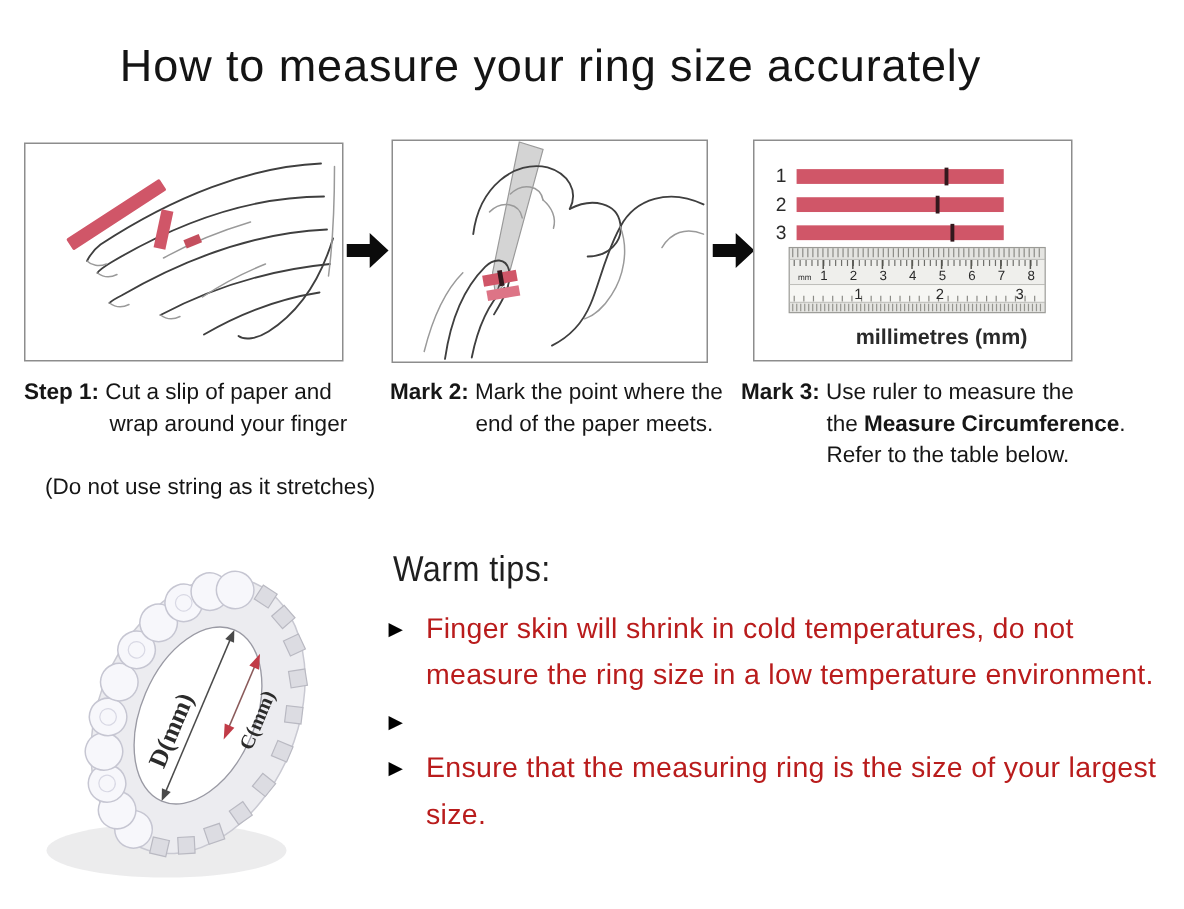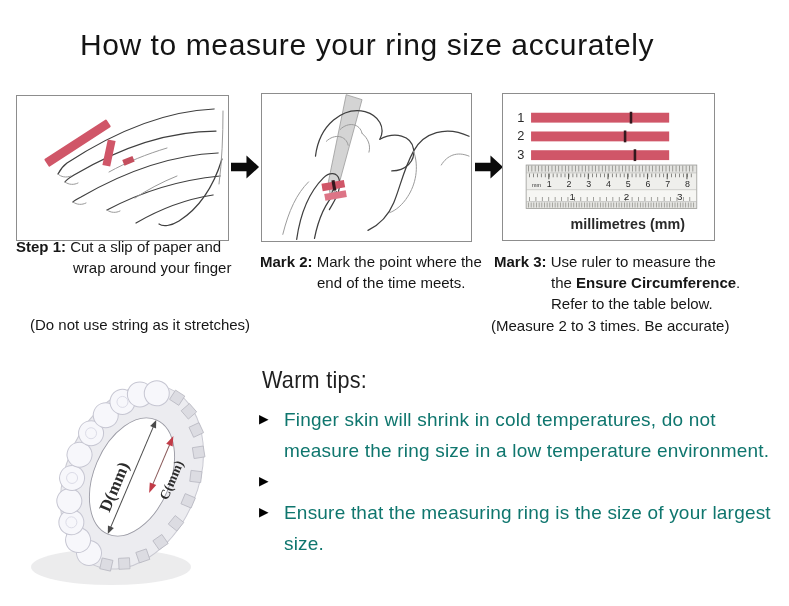--- a/index.html
+++ b/index.html
@@ -19,42 +19,42 @@
   #panel2{left:261px;top:93px;width:211px;height:149px;}
   #panel3{left:502px;top:93px;width:213px;height:148px;}
   .flow-arrow{position:absolute;width:29px;height:26px;}
   #arrow1{left:231px;top:154px;}
   #arrow2{left:475px;top:154px;}
   .cap{
     position:absolute;font-size:15px;line-height:21px;color:#161616;
     white-space:pre-line;padding-left:57px;text-indent:-57px;
   }
   .cap b{font-weight:700;}
-  #cap1{left:16px;top:236px;width:236px;}
+  #cap1{left:16px;top:251px;width:236px;}
   #cap2{left:260px;top:251px;width:236px;}
   #cap3{left:494px;top:251px;width:300px;}
   .note{position:absolute;font-size:15px;color:#161616;white-space:nowrap;}
   #note1{left:30px;top:316px;}
   #note3{left:491px;top:317px;}
   #ring-art{position:absolute;left:8px;top:360px;width:250px;height:240px;}
   .tips-heading{
     position:absolute;left:262px;top:366px;margin:0;
     font-size:24px;font-weight:400;color:#1f1f1f;letter-spacing:.3px;
     transform:scaleX(.9);transform-origin:left center;
   }
   .tips{
     position:absolute;left:259px;top:404px;width:526px;
     list-style:none;margin:0;padding:0;
   }
   .tips li{display:flex;align-items:flex-start;}
   .tri{
     flex:0 0 25px;font-size:12.5px;line-height:31px;color:#000;
   }
   .tip-text{
-    white-space:pre-line;font-size:19px;line-height:31px;color:#0f766e;letter-spacing:.2px;
+    white-space:pre-line;font-size:19px;line-height:31px;color:#b91c1c;letter-spacing:.2px;
   }
   .sk{fill:none;stroke:#3f3f3f;stroke-width:1.25;stroke-linecap:round;}
   .sk-light{fill:none;stroke:#9a9a9a;stroke-width:1;stroke-linecap:round;}
   .svg-num{font-family:"Liberation Sans","DejaVu Sans",sans-serif;fill:#2a2a2a;}
   .ring-label{font-family:"Liberation Serif","DejaVu Serif",serif;font-weight:700;fill:#2b2b2b;}
 </style>
 </head>
 <body>
 
 <div class="stage">
@@ -163,27 +163,26 @@
         <line x1="23" y1="97" x2="196" y2="97" stroke="#b5b5b0" stroke-width="0.6"></line>
         <line x1="23" y1="109" x2="196" y2="109" stroke="#b5b5b0" stroke-width="0.6"></line>
       </g>
       <text x="126" y="137" text-anchor="middle" font-size="14.5" font-weight="700" fill="#141414" class="svg-num">millimetres (mm)</text>
     </svg>
   </div>
 
   <div class="cap" id="cap1"><b>Step 1:</b> <span>Cut a slip of paper and
 wrap around your finger</span></div>
   <div class="cap" id="cap2"><b>Mark 2:</b> <span>Mark the point where the
-end of the time meets.</span></div>
+end of the paper meets.</span></div>
   <div class="cap" id="cap3"><b>Mark 3:</b> <span>Use ruler to measure the
-the </span><b>Ensure Circumference</b><span>.
+the </span><b>Measure Circumference</b><span>.
 Refer to the table below.</span></div>
 
   <div class="note" id="note1">(Do not use string as it stretches)</div>
-  <div class="note" id="note3">(Measure 2 to 3 times. Be accurate)</div>
 
   <svg id="ring-art" viewBox="0 0 250 240">
     <ellipse cx="103" cy="207" rx="80" ry="18" fill="#bcbcc0" opacity="0.28"></ellipse>
     <g transform="translate(124,117) rotate(-67)">
       <ellipse cx="0" cy="0" rx="96" ry="66" fill="#ececf0" stroke="#c9c9d2" stroke-width="1"></ellipse>
       <g fill="#dcdce2" stroke="#b9b9c2" stroke-width="0.8">
         <rect x="-5.5" y="-5.5" width="11" height="11" transform="translate(90.6,10.6) rotate(10)"></rect>
         <rect x="-5.5" y="-5.5" width="11" height="11" transform="translate(82.7,26.7) rotate(26)"></rect>
         <rect x="-5.5" y="-5.5" width="11" height="11" transform="translate(68.4,40.8) rotate(42)"></rect>
         <rect x="-5.5" y="-5.5" width="11" height="11" transform="translate(48.8,51.7) rotate(58)"></rect>

